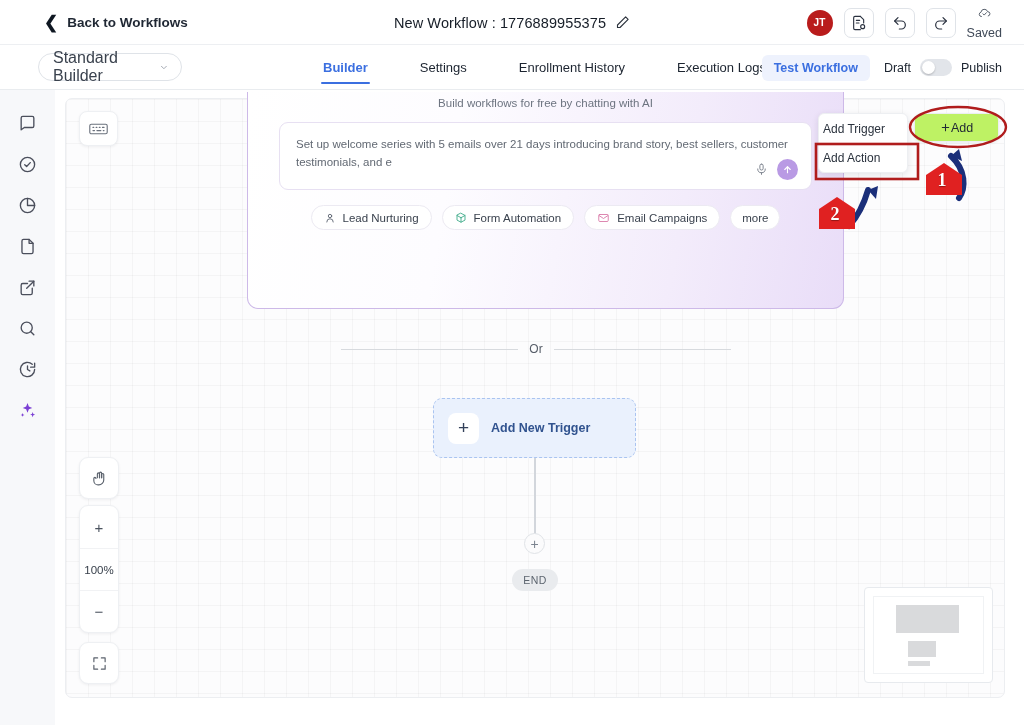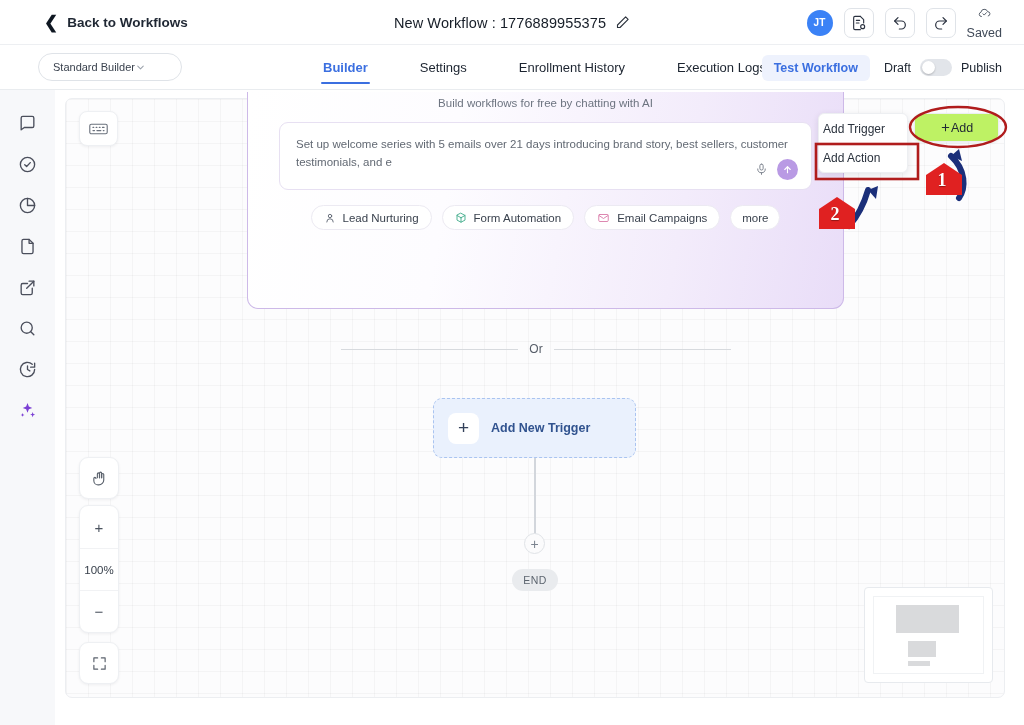--- a/index.html
+++ b/index.html
@@ -26,42 +26,42 @@
   .wf-title-wrap {
     position:absolute; left:0; right:0; top:0; height:45px;
     display:flex; align-items:center; justify-content:center; gap:9px;
     pointer-events:none;
   }
   .wf-title { font-size:14.5px; color:#161d27; font-weight:500; letter-spacing:.1px; }
   .pencil { width:15px; height:15px; pointer-events:auto; cursor:pointer; }
   .top-right { position:absolute; right:22px; top:0; height:45px; display:flex; align-items:center; gap:11px; }
   .avatar {
     width:26px; height:26px; border-radius:50%;
-    background:#3b82f6; color:#ffffff; font-size:10px; font-weight:700;
+    background:#b91c1c; color:#ffffff; font-size:10px; font-weight:700;
     display:flex; align-items:center; justify-content:center; letter-spacing:.3px;
     cursor:pointer;
   }
   .icon-btn {
     width:30px; height:30px; border:1px solid #dfe3e8; border-radius:7px;
     background:#fff; display:flex; align-items:center; justify-content:center;
     cursor:pointer;
   }
   .saved { display:flex; align-items:center; gap:5px; color:#404a58; font-size:12.5px;flex-direction:column; }
 
   
   .subbar {
     position:absolute; top:45px; left:0; width:1024px; height:45px;
     background:#fff; border-bottom:1px solid #e9ecef;
     display:flex; align-items:center;
   }
   .builder-select {
     margin-left:38px; width:144px; height:28px;
     border:1px solid #dfe3e8; border-radius:15px; background:#fff;
     display:flex; align-items:center; 
-    padding:0 12px 0 14px; font-size:11px; color:#3a424e; cursor:pointer;
+    padding:0 12px 0 14px; font-size:16px; color:#3a424e; cursor:pointer;
   }
   .nav-tabs { position:absolute; left:323px; top:0; height:45px; display:flex; align-items:center; gap:52px;justify-content:flex-end; }
   .tab { font-size:13px; color:#1c2430; cursor:pointer; position:relative; height:45px; display:flex; align-items:center; }
   .tab.active { color:#3b6fe0; font-weight:600; }
   .tab.active::after {
     content:""; position:absolute; left:-2px; right:-2px; bottom:6px; height:2px;
     background:#3b6fe0; border-radius:2px;
   }
   .right-actions { position:absolute; right:22px; top:0; height:45px; display:flex; align-items:center; gap:14px; }
   .test-wf {

